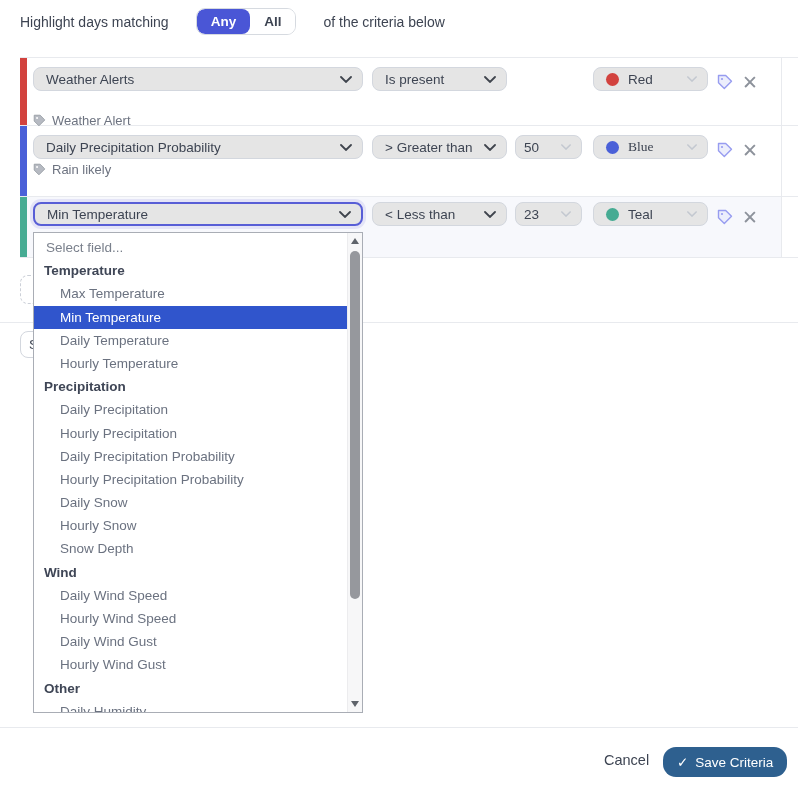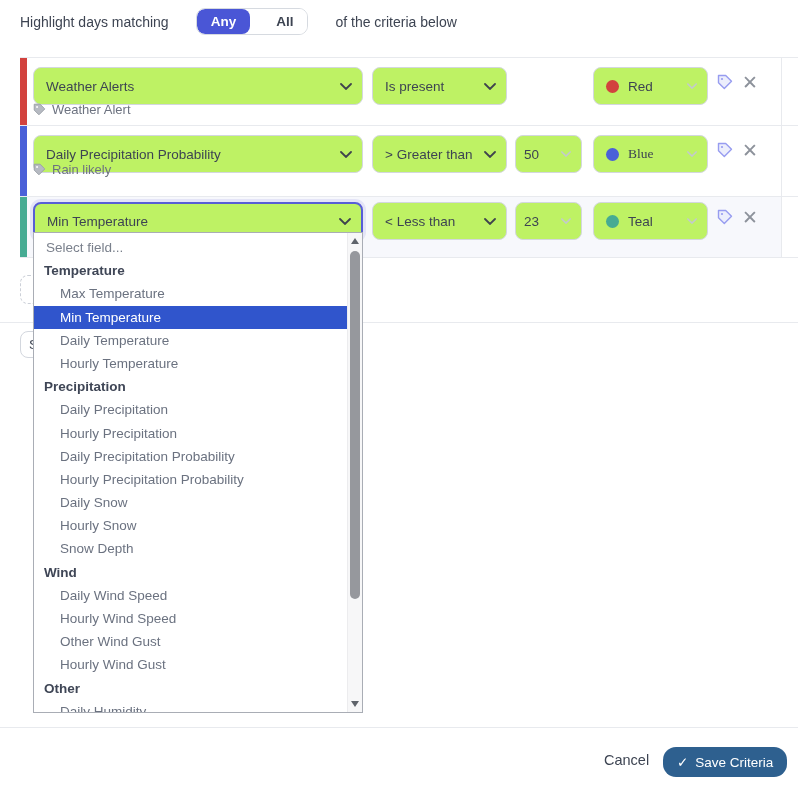--- a/index.html
+++ b/index.html
@@ -6,28 +6,28 @@
   .canvas {
     position:relative; width:798px; height:789px; overflow:hidden;
     font-family:"Liberation Sans", sans-serif; background:#fff;
   }
   
   .header { position:absolute; top:8px; left:20px; display:flex; align-items:center; gap:27px;
             font-size:14px; color:#3d4452; }
   .toggle { display:flex; border:1px solid #d6dae0; border-radius:9px; overflow:hidden; background:#fff; }
   .toggle-seg { padding:5px 14px; font-size:13.5px; font-weight:700; cursor:pointer; }
   .toggle-on  { background:var(--accent); color:#fff; border-radius:8px; }
-  .toggle-off { background:#fff; color:#3d4452;margin-left:12px; }
+  .toggle-off { background:#fff; color:#3d4452; }
   
   .hline { position:absolute; height:1px; background:#e8eaee; }
   .vline { position:absolute; width:1px; background:#e8eaee; }
   
   .crit-row { position:absolute; left:20px; width:761px; }
   .bar { position:absolute; left:0; top:0; width:7px; height:100%; }
-  .sel { position:absolute; height:38px; background:#bef264; border:1px solid #d3d7de; border-radius:8px;
+  .sel { position:absolute; height:24px; background:#e5e5e5; border:1px solid #d3d7de; border-radius:8px;
          display:flex; align-items:center; padding:0 28px 0 12px; font-size:13.5px; color:#3d4452;
          box-sizing:border-box; white-space:nowrap; overflow:hidden; cursor:pointer; }
   .sel-focus { border:2px solid #585ed6; box-shadow:0 0 0 3px rgba(88,94,214,.12); }
   .chev { position:absolute; right:10px; top:50%; margin-top:-3px; }
   .num { padding:0 18px 0 8px; }
   .dot { width:13px; height:13px; border-radius:50%; margin-right:9px; flex:none; }
   .icon-btn { position:absolute; width:26px; height:26px; display:flex; align-items:center;
               justify-content:center; cursor:pointer; background:none; border:none; padding:0; }
   .x-glyph { font-size:19px; color:#8d929b; line-height:1; }
   .row-tag { position:absolute; left:13px; display:flex; align-items:center; gap:6px;
@@ -106,21 +106,21 @@
     </div>
     <button class="icon-btn" style="left:692px; top:11px;">
       <svg width="16" height="16" viewBox="0 0 16 16">
           <path d="M8.7 1.5 14.5 7.3 7.3 14.5 1.5 8.7 1.5 1.5z" fill="#eceefc" stroke="#979cf0" stroke-width="1.4" stroke-linejoin="round"></path>
           <circle cx="5" cy="5" r="1.1" fill="#979cf0"></circle>
         </svg>
     </button>
     <button class="icon-btn" style="left:717px; top:11px;">
       <span class="x-glyph">✕</span>
     </button>
-    <div class="row-tag" style="top:44px;">
+    <div class="row-tag" style="top:55px;">
       <svg width="13" height="13" viewBox="0 0 16 16">
           <path d="M8.7 1.5 14.5 7.3 7.3 14.5 1.5 8.7 1.5 1.5z" fill="#b6bac2" stroke="#9aa0a8" stroke-width="1.2" stroke-linejoin="round"></path>
           <circle cx="5" cy="5" r="1.2" fill="#fff"></circle>
         </svg>
       <span>Weather Alert</span>
     </div>
   </div>
 
   <div class="crit-row" style="top:126px; height:70px;">
     <div class="bar" style="background: rgb(74, 96, 216);"></div>
@@ -223,21 +223,21 @@
         <div class="dd-item dd-option">Daily Precipitation</div>
         <div class="dd-item dd-option">Hourly Precipitation</div>
         <div class="dd-item dd-option">Daily Precipitation Probability</div>
         <div class="dd-item dd-option">Hourly Precipitation Probability</div>
         <div class="dd-item dd-option">Daily Snow</div>
         <div class="dd-item dd-option">Hourly Snow</div>
         <div class="dd-item dd-option">Snow Depth</div>
         <div class="dd-item dd-group">Wind</div>
         <div class="dd-item dd-option">Daily Wind Speed</div>
         <div class="dd-item dd-option">Hourly Wind Speed</div>
-        <div class="dd-item dd-option">Other Wind Gust</div>
+        <div class="dd-item dd-option">Daily Wind Gust</div>
         <div class="dd-item dd-option">Hourly Wind Gust</div>
         <div class="dd-item dd-group">Other</div>
         <div class="dd-item dd-option">Daily Humidity</div>
       </div>
     <div class="sb">
       <div class="sb-arrow sb-up"></div>
       <div class="sb-thumb"></div>
       <div class="sb-arrow sb-down"></div>
     </div>
   </div>

